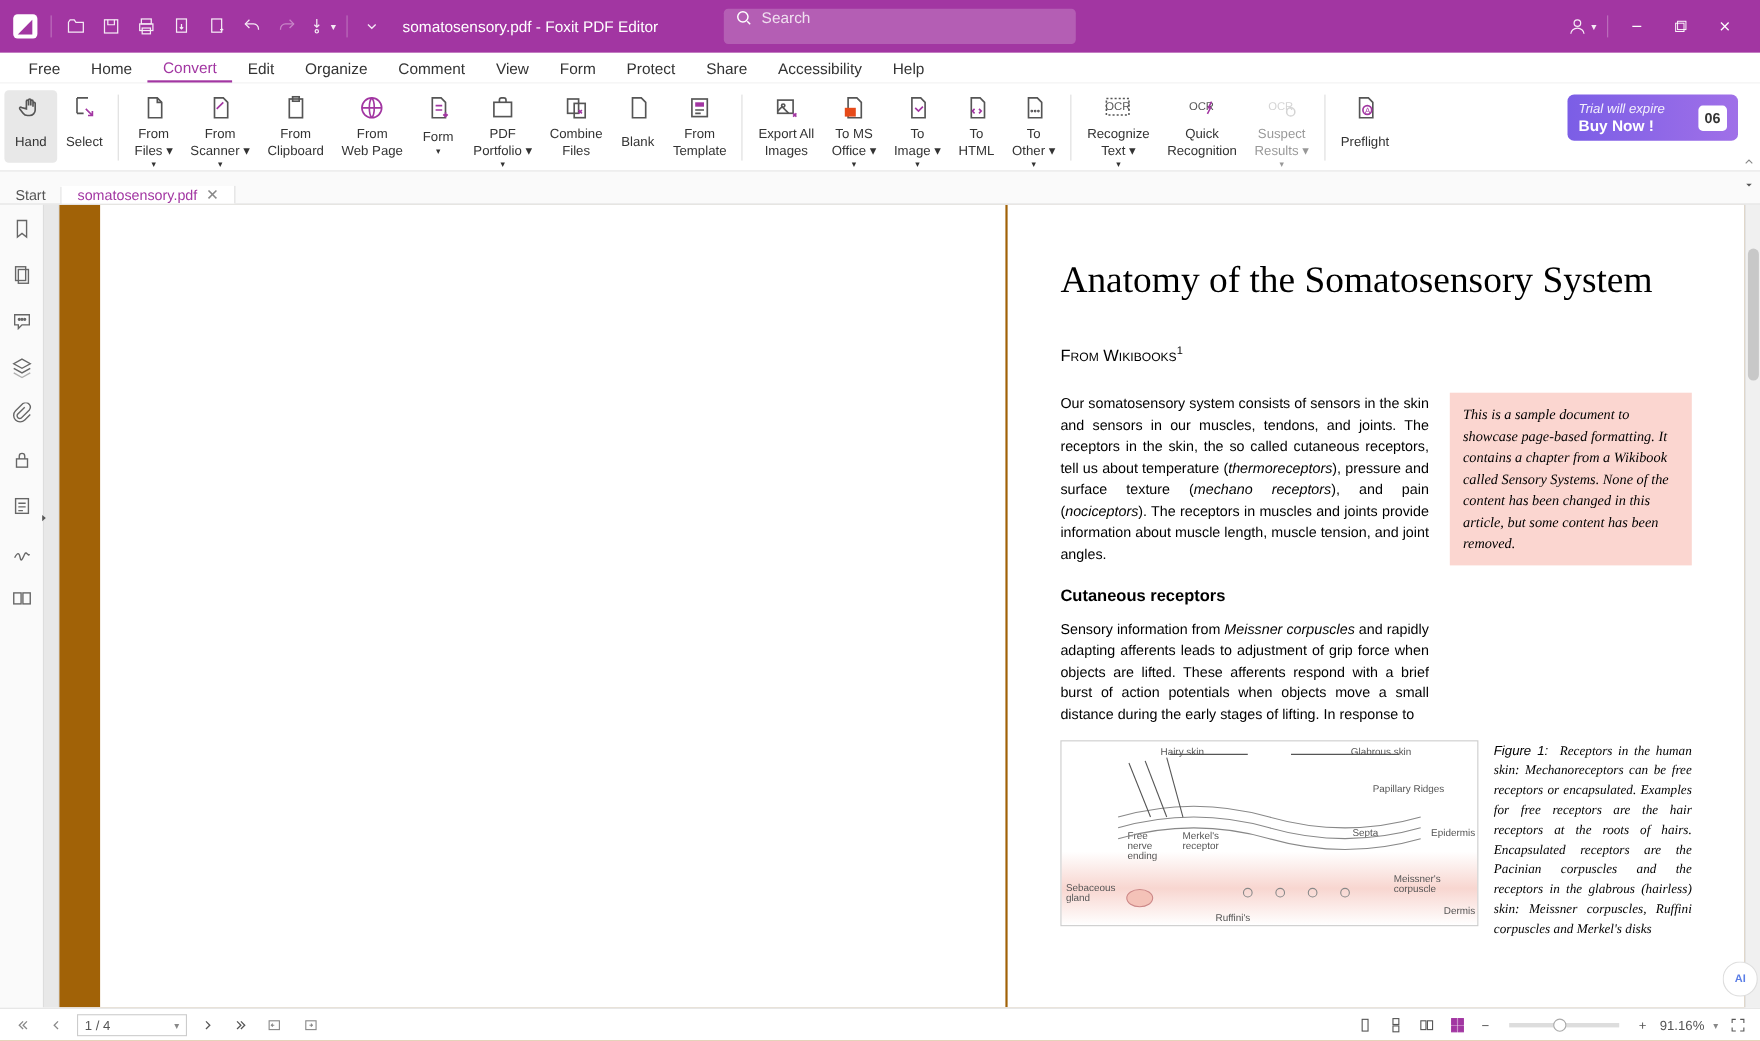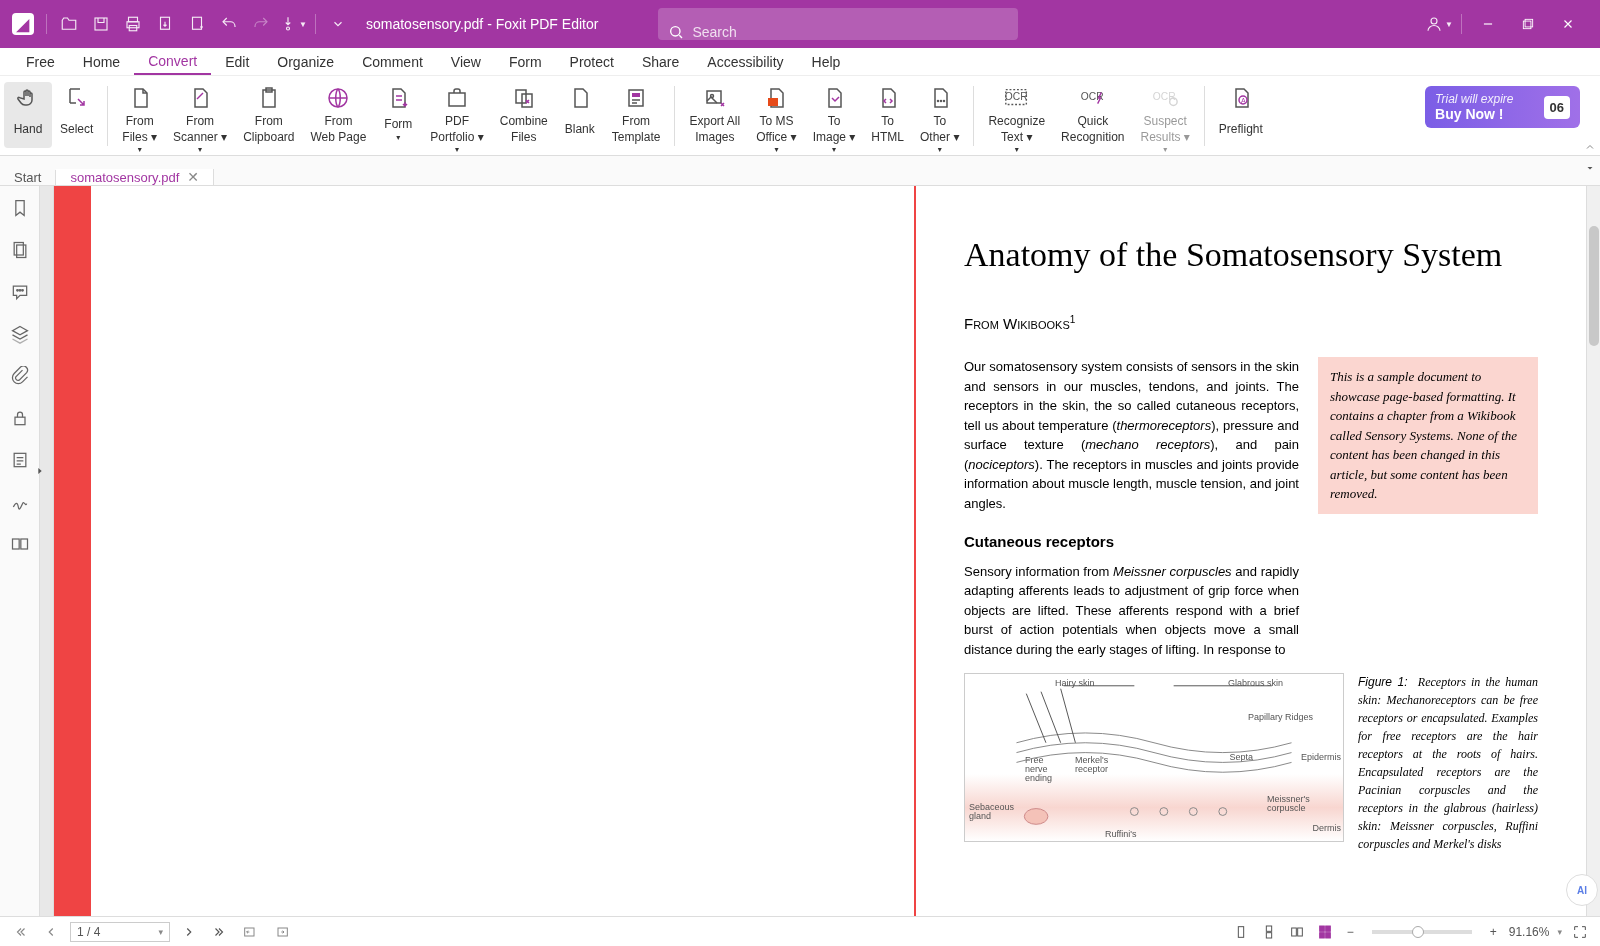--- a/index.html
+++ b/index.html
@@ -4,21 +4,21 @@
 <style>
 * { margin: 0; padding: 0; box-sizing: border-box; font-family: -apple-system, BlinkMacSystemFont, "Segoe UI", sans-serif; }
 body { width: 1600px; height: 946px; overflow: hidden; background: #fff; display: flex; flex-direction: column; }
 
 
 .title-bar { height: 48px; background: #a236a2; display: flex; align-items: center; padding: 0 12px; color: #fff; }
 .title-bar .icon-btn { width: 32px; height: 32px; display: flex; align-items: center; justify-content: center; cursor: pointer; color: #fff; opacity: 0.9; }
 .title-bar .logo { width: 22px; height: 22px; background: #fff; border-radius: 4px; display: flex; align-items: center; justify-content: center; color: #a236a2; font-weight: bold; margin-right: 6px; }
 .title-bar .sep { width: 1px; height: 20px; background: rgba(255,255,255,0.3); margin: 0 6px; }
 .title-bar .doc-title { margin-left: 12px; font-size: 14px; }
-.title-bar .search-box { margin-left: 60px; width: 360px; height: 32px; background: rgba(255,255,255,0.2); border-radius: 4px; display: flex; align-items: flex-end; padding: 0 10px; }
+.title-bar .search-box { margin-left: 60px; width: 320px; height: 32px; background: rgba(255,255,255,0.2); border-radius: 4px; display: flex; align-items: flex-start; padding: 0 10px; }
 .title-bar .search-box svg { margin-right: 8px; }
 .title-bar .search-box input { background: transparent; border: none; outline: none; color: #fff; font-size: 14px; flex: 1; }
 .title-bar .search-box input::placeholder { color: rgba(255,255,255,0.8); }
 .title-bar .right { margin-left: auto; display: flex; align-items: center; }
 .title-bar .win-btn { width: 40px; height: 32px; display: flex; align-items: center; justify-content: center; cursor: pointer; }
 
 
 .menu-bar { height: 28px; background: #fff; display: flex; align-items: center; padding: 0 12px; border-bottom: 1px solid #eee; }
 .menu-bar .menu-item { padding: 4px 14px; font-size: 14px; color: #333; cursor: pointer; }
 .menu-bar .menu-item.active { color: #a236a2; border-bottom: 2px solid #a236a2; font-weight: 500; }
@@ -41,21 +41,21 @@
 .tab.active { color: #a236a2; background: #fff; }
 .tab .close { font-size: 14px; color: #888; }
 .tab-strip .drop { position: absolute; right: 4px; top: 6px; cursor: pointer; }
 
 
 .main { flex: 1; display: flex; overflow: hidden; }
 .left-rail { width: 40px; background: #fafafa; border-right: 1px solid #ddd; display: flex; flex-direction: column; align-items: center; padding-top: 10px; gap: 18px; position: relative; }
 .left-rail .rail-btn { width: 24px; height: 24px; cursor: pointer; color: #666; display: flex; align-items: center; justify-content: center; }
 .left-rail .expand { position: absolute; right: -6px; top: 280px; cursor: pointer; }
 .nav-gutter { width: 14px; background: #e8e8e8; border-right: 1px solid #ddd; }
-.doc-area { flex: 1; background: #ef4444; display: flex; overflow: hidden; padding-left: 37px; }
+.doc-area { flex: 1; background: #a16207; display: flex; overflow: hidden; padding-left: 37px; }
 .doc-blank { flex: 1; background: #fff; margin-right: 2px; }
 .doc-page { width: 670px; background: #fff; padding: 50px 48px 0 48px; overflow: hidden; position: relative; }
 .doc-page h1 { font-family: Georgia, serif; font-size: 34px; font-weight: normal; margin-bottom: 40px; }
 .doc-page .src { font-variant: small-caps; font-size: 15px; margin-bottom: 24px; font-family: Georgia, serif; }
 .doc-page .src sup { font-size: 10px; }
 .doc-page .body-wrap { display: flex; gap: 19px; }
 .doc-page .col { flex: 1; font-family: Georgia, serif; font-size: 13px; line-height: 1.5; text-align: justify; }
 .doc-page .callout { width: 220px; background: #fbd6d0; padding: 10px 12px; font-style: italic; font-size: 13px; line-height: 1.5; font-family: Georgia, serif; height: fit-content; }
 .doc-page h3 { font-family: Arial, sans-serif; font-size: 15px; font-weight: bold; margin: 18px 0 8px; }
 .doc-page .fig-row { display: flex; gap: 14px; margin-top: 14px; }

